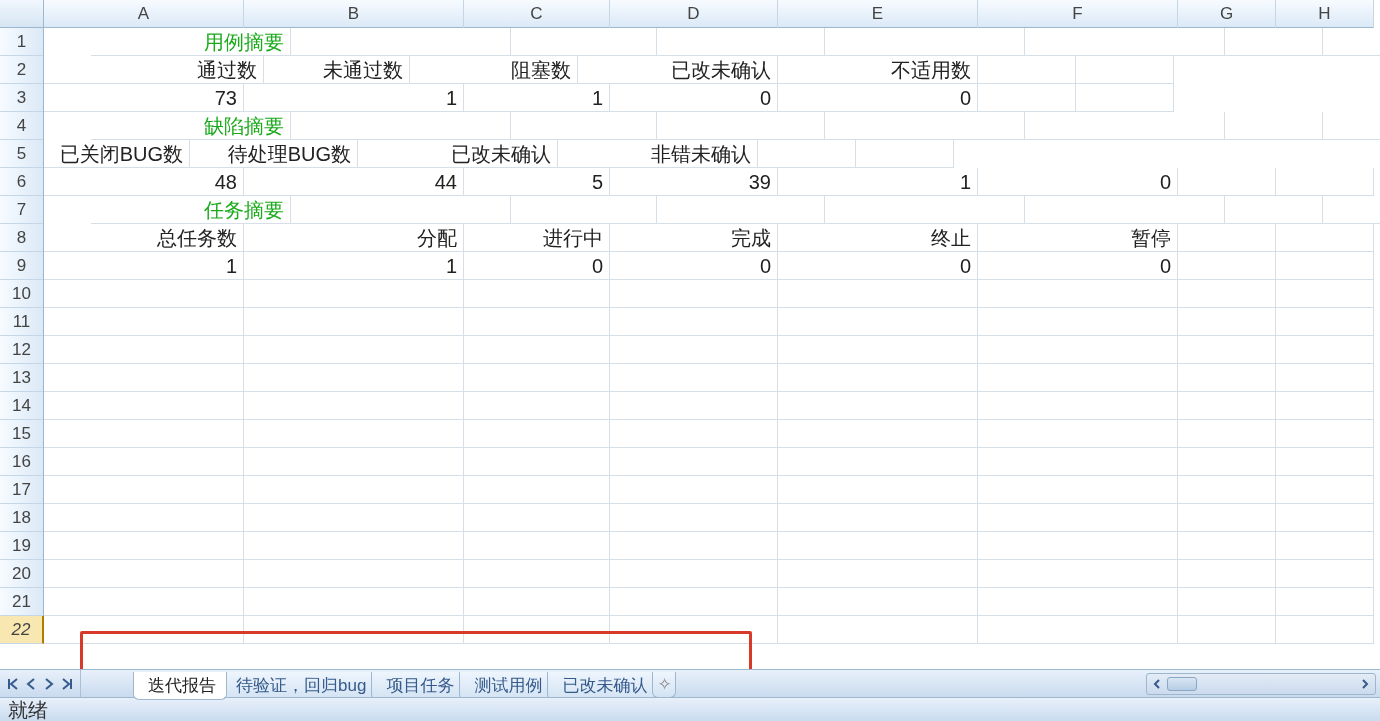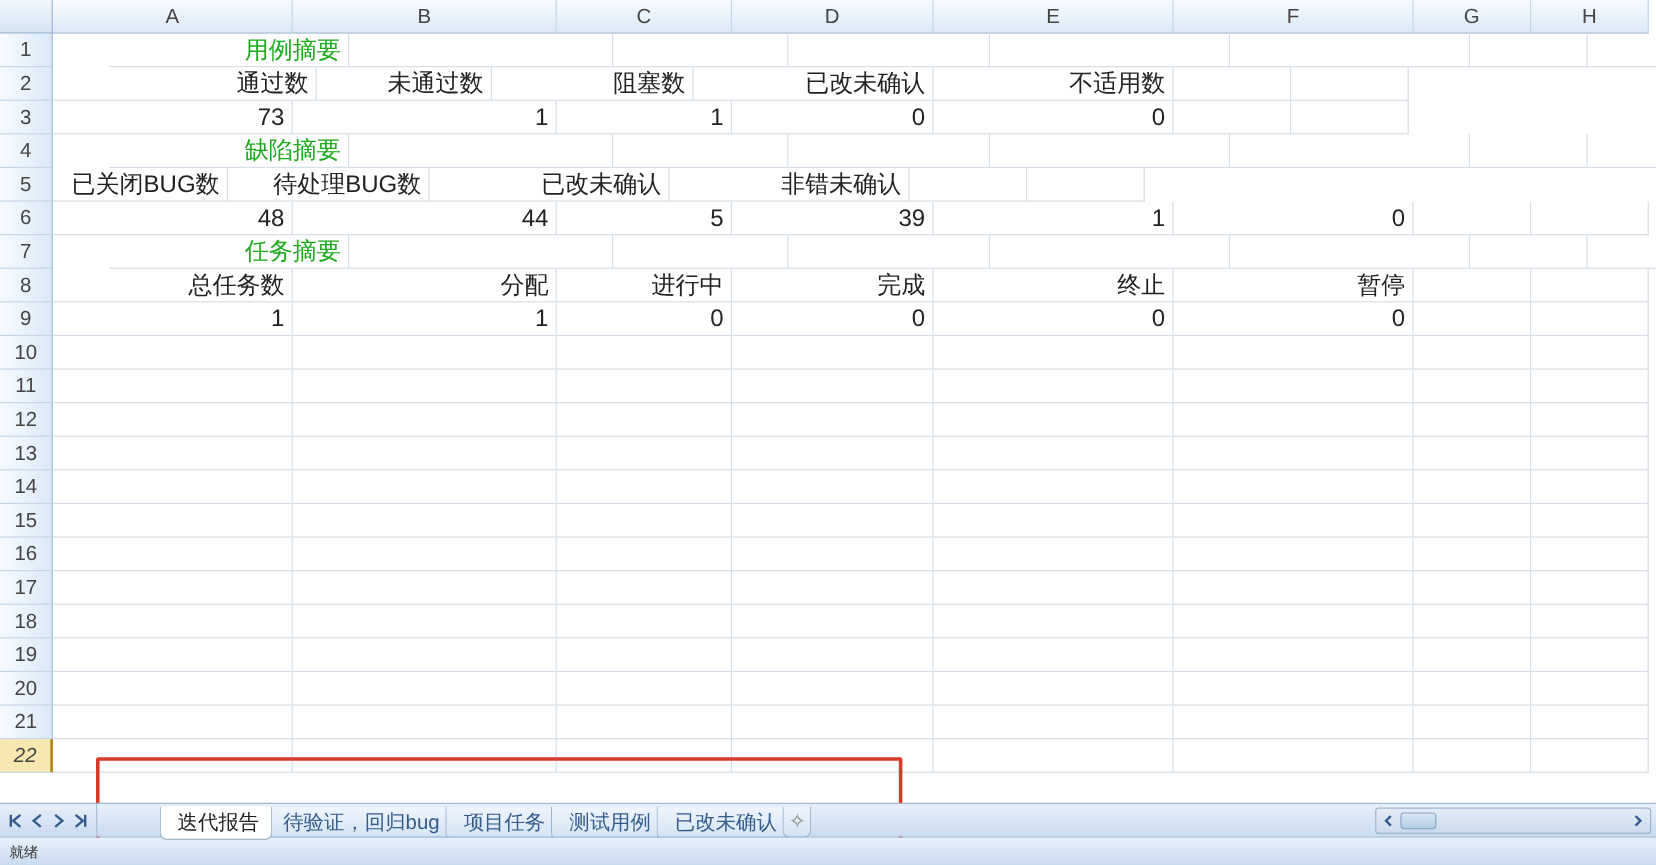--- a/index.html
+++ b/index.html
@@ -191,21 +191,21 @@
     border-radius: 3px;
     margin-left: 2px;
   }
   
   .statusbar {
     position: absolute;
     left: 0; right: 0; bottom: 0;
     height: 24px;
     line-height: 24px;
     padding-left: 8px;
-    font-size: 12px;
+    font-size: 20px;
     color: #333;
     background: linear-gradient(#e8f0fa,#c9dbef);
     border-top: 1px solid #9db7cf;
   }
 </style>
 </head>
 <body>
 
 <div class="sheet">
 

